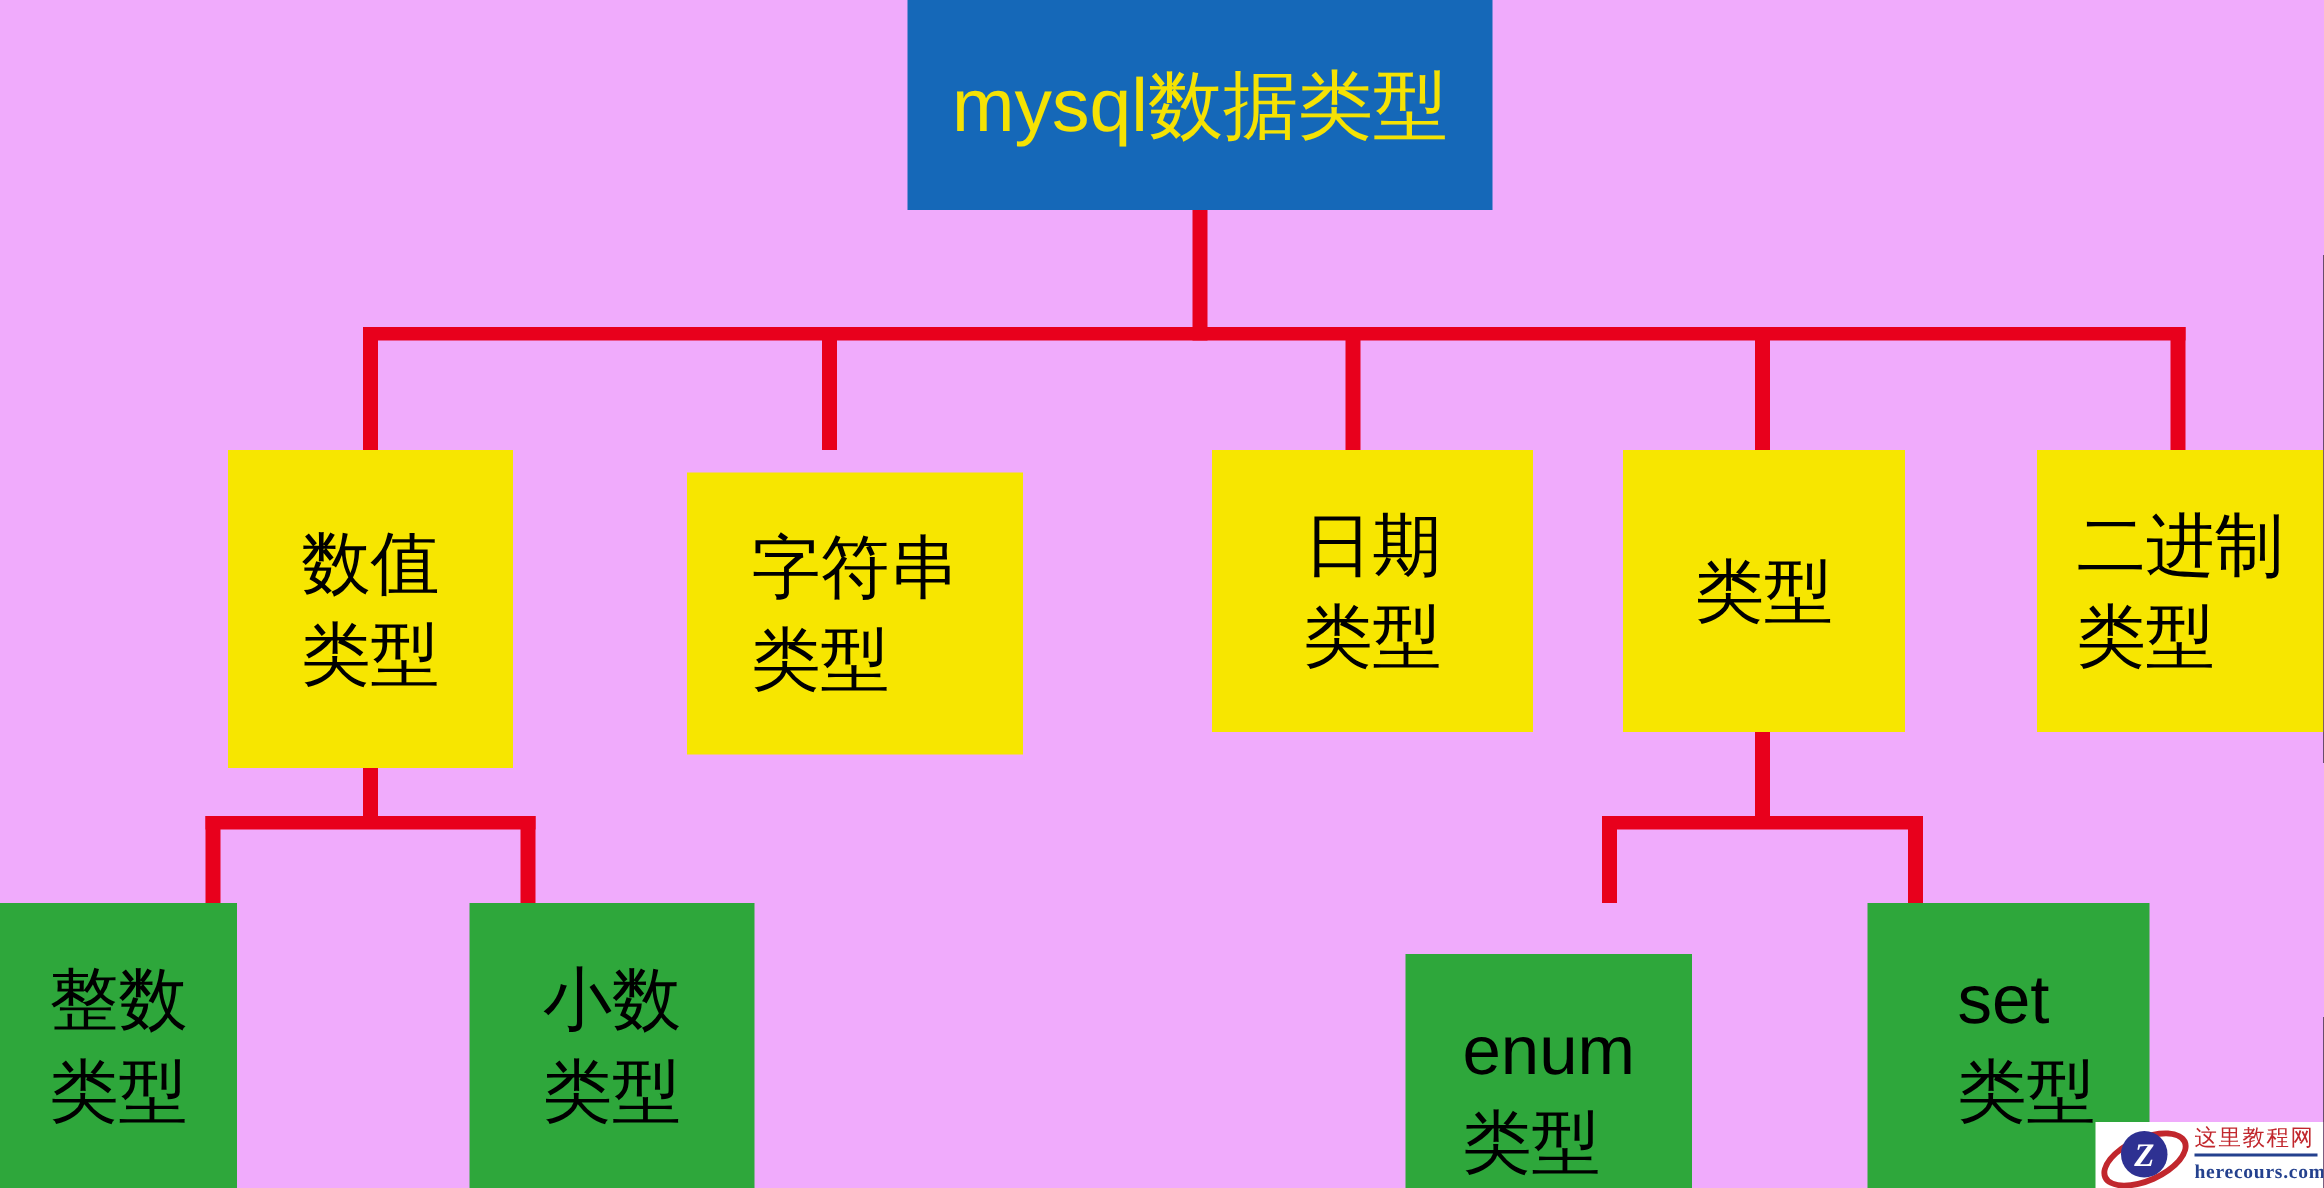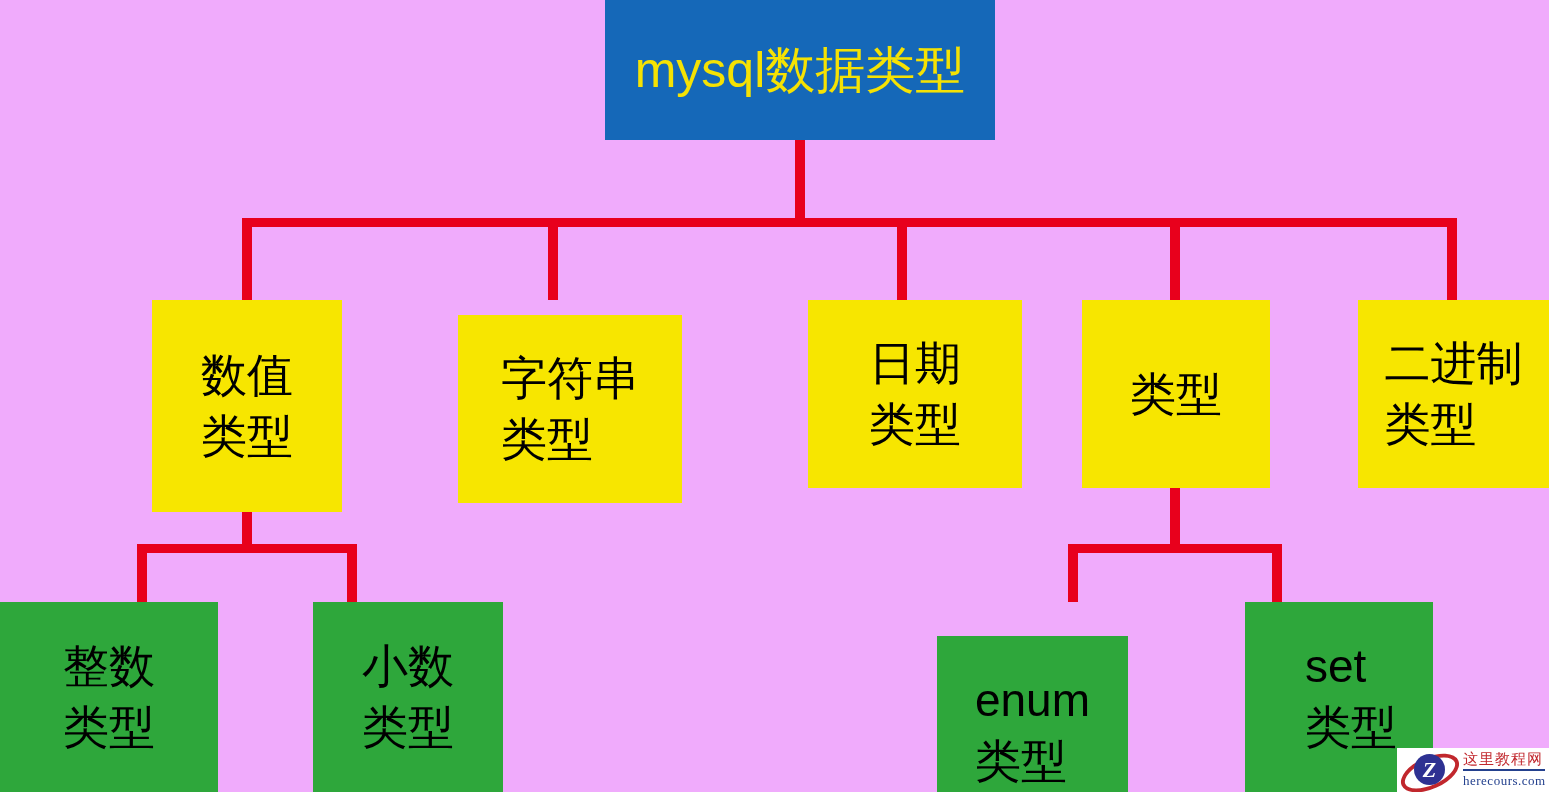--- a/index.html
+++ b/index.html
@@ -106,21 +106,21 @@
   }
   #wm-divider {
     height: 2px;
     background: #24418E;
     margin: 1px 0 2px 0;
     width: 82px;
   }
   #wm-url {
     color: #24418E;
     font-family: "Liberation Serif", "DejaVu Serif", serif;
-    font-weight: normal;
+    font-weight: bold;
     font-size: 13px;
     line-height: 15px;
     letter-spacing: 0.5px;
   }
 </style>
 </head>
 <body>
 
 <div id="canvas">
 
@@ -173,21 +173,21 @@
     </div>
   </div>
 
   <div class="node lvl1" style="left:1358px; top:300px; width:191px; height:188px;">
     <div class="lines">
       <div>二进制</div>
       <div>类型</div>
     </div>
   </div>
 
-  <div class="node lvl2" style="left:0px; top:602px; width:218px; height:190px;align-items:center;">
+  <div class="node lvl2" style="left:0px; top:602px; width:158px; height:190px;align-items:center;">
     <div class="lines">
       <div>整数</div>
       <div>类型</div>
     </div>
   </div>
 
   <div class="node lvl2" style="left:313px; top:602px; width:190px; height:190px;">
     <div class="lines">
       <div>小数</div>
       <div>类型</div>

